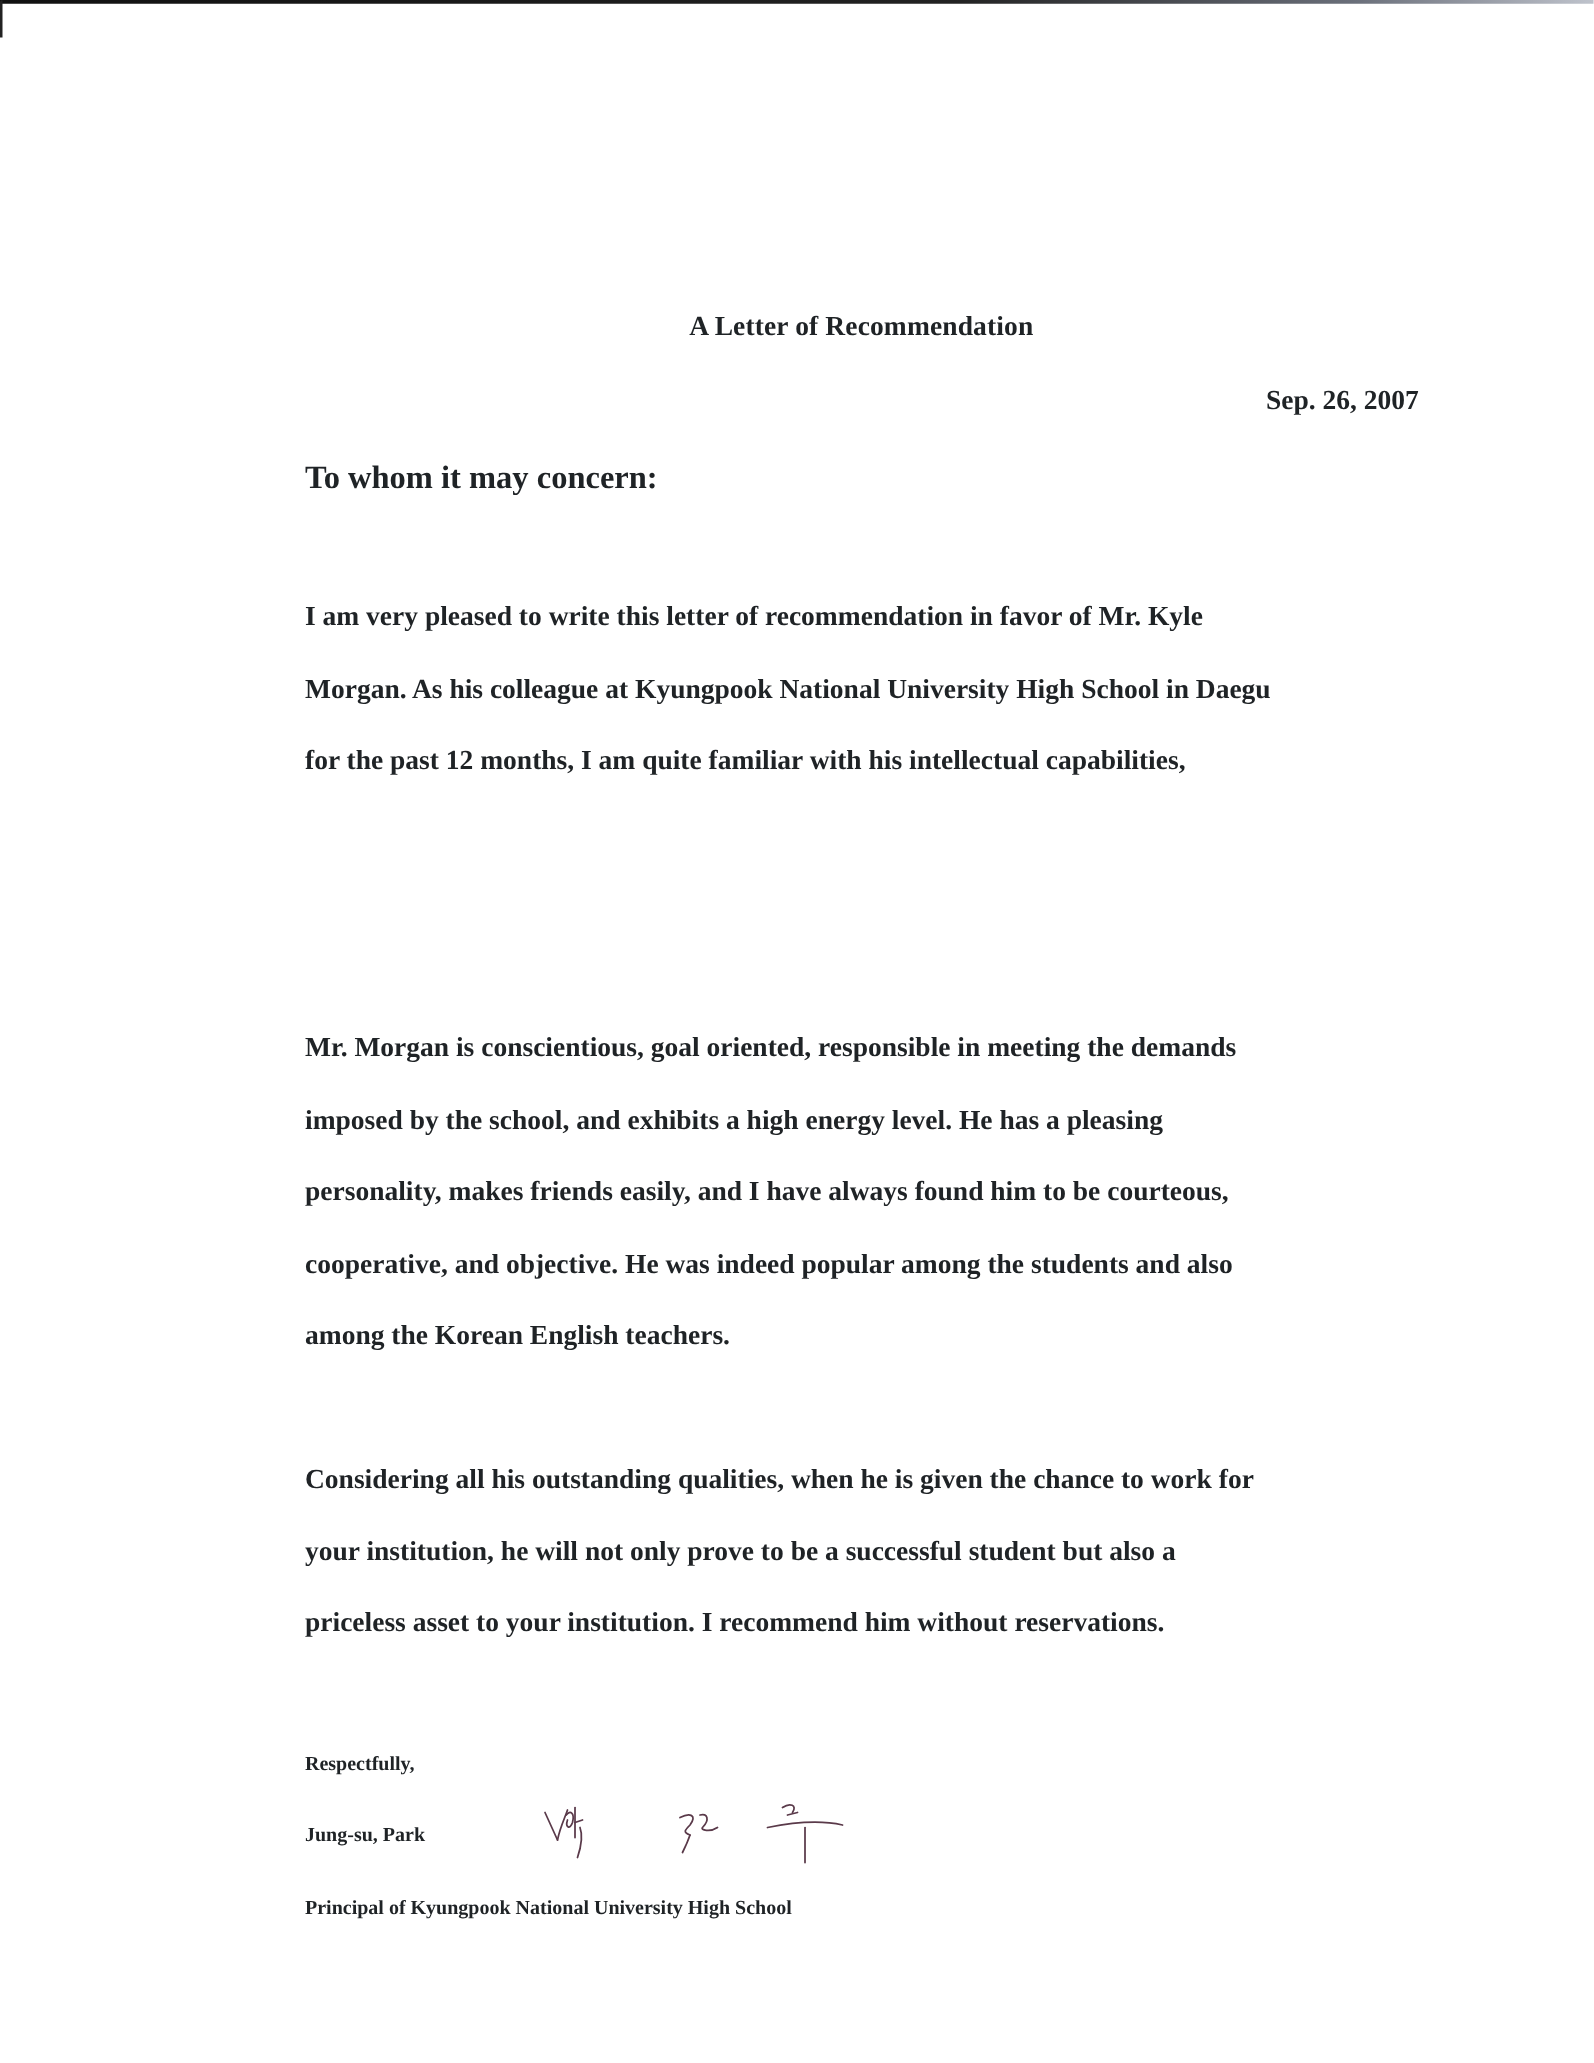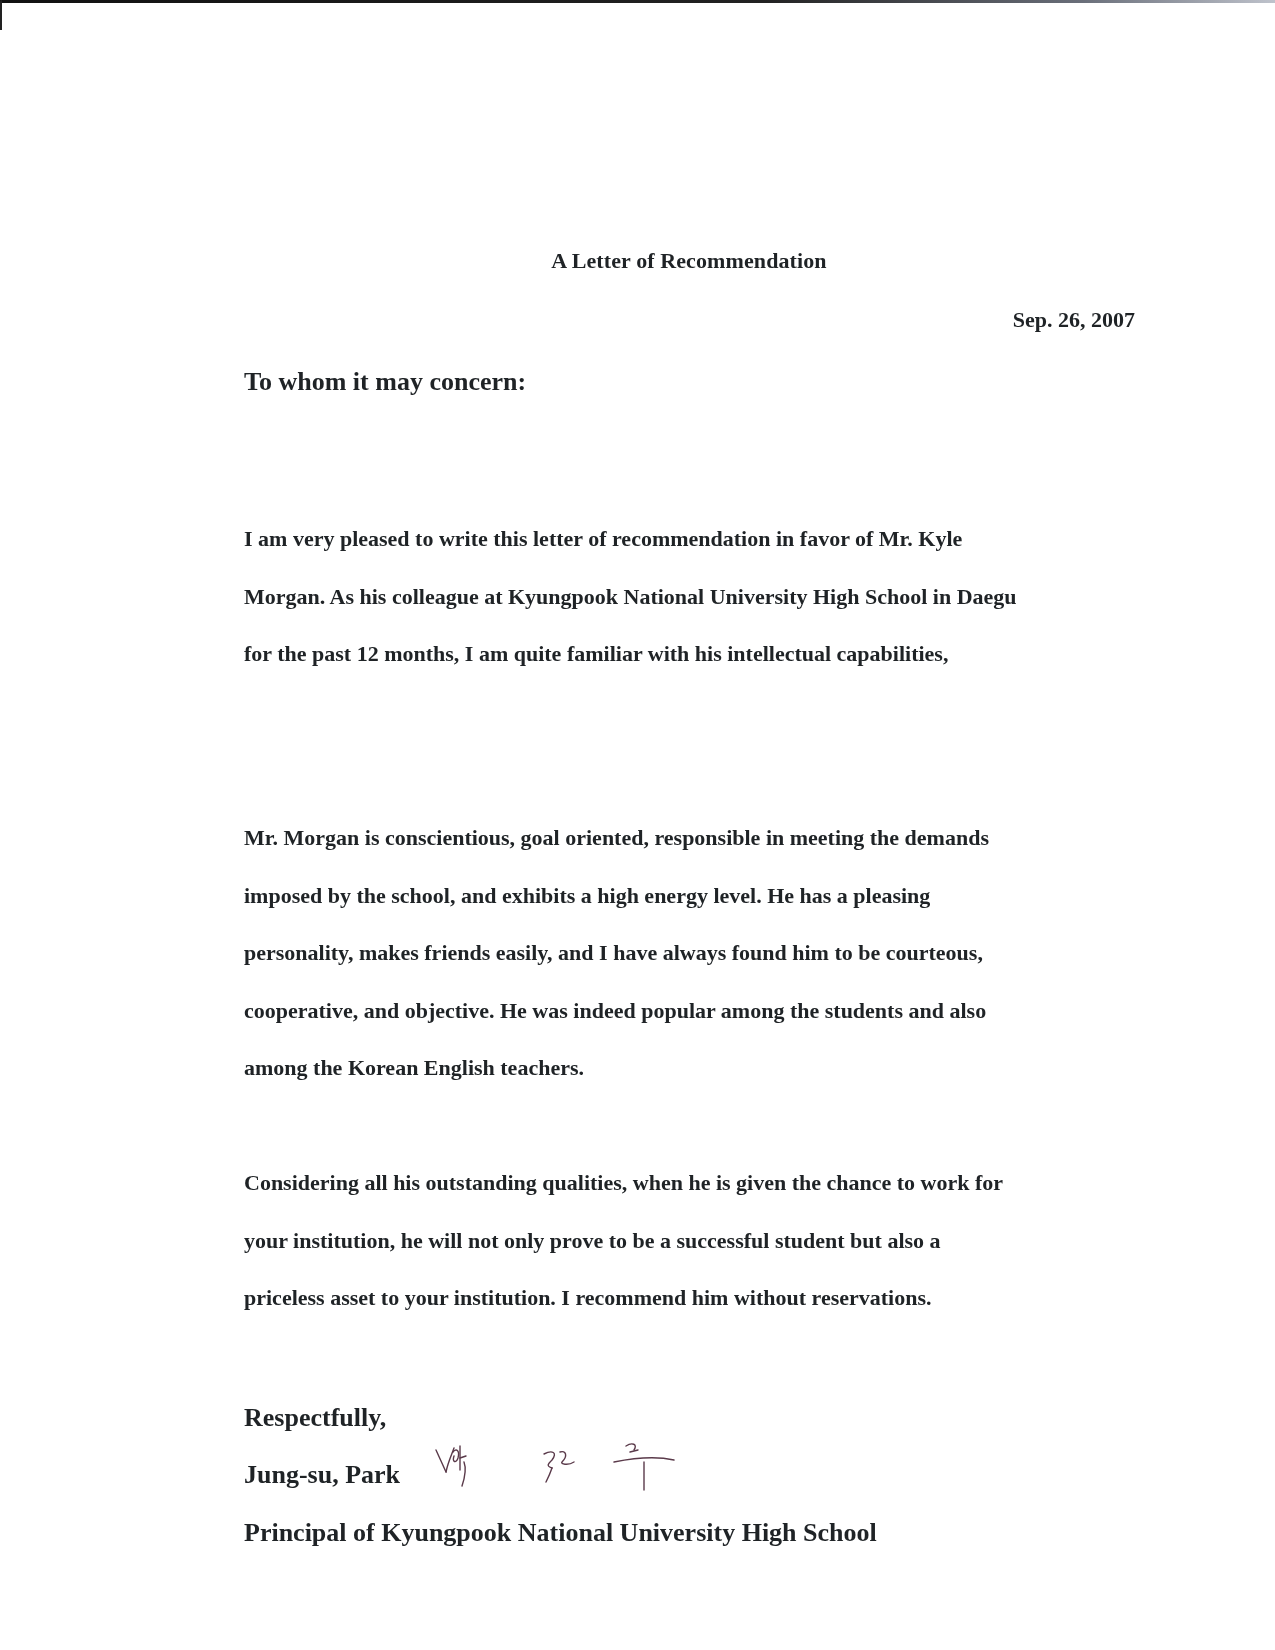--- a/index.html
+++ b/index.html
@@ -63,27 +63,27 @@
       width: 890px;
       font-size: 22px;
       font-weight: bold;
     }
     .line {
       display: block;
       height: 57.5px;
       line-height: 22px;
       white-space: nowrap;
     }
-    .p1 { top: 482px; margin-top: 46px; }
+    .p1 { top: 482px; }
     .p2 { top: 827px; }
     .p3 { top: 1172px; }
     .closing {
       position: absolute;
       left: 228px;
-      font-size: 26px;
+      font-size: 16px;
       font-weight: bold;
     }
     .closing-word { top: 1403px; }
     .signer-name { top: 1460px; }
     .signer-title { top: 1518px; }
     .signature {
       position: absolute;
       left: 418px;
       top: 1440px;
       width: 290px;

